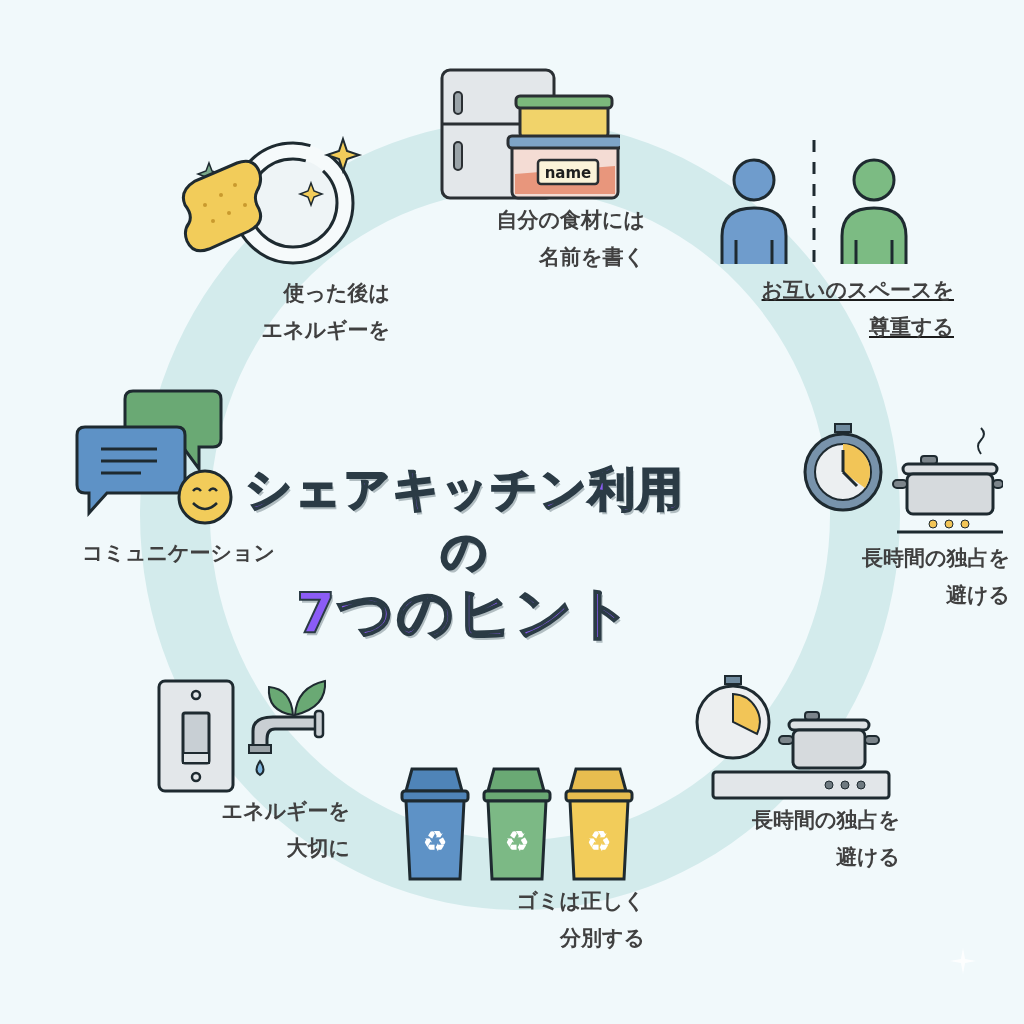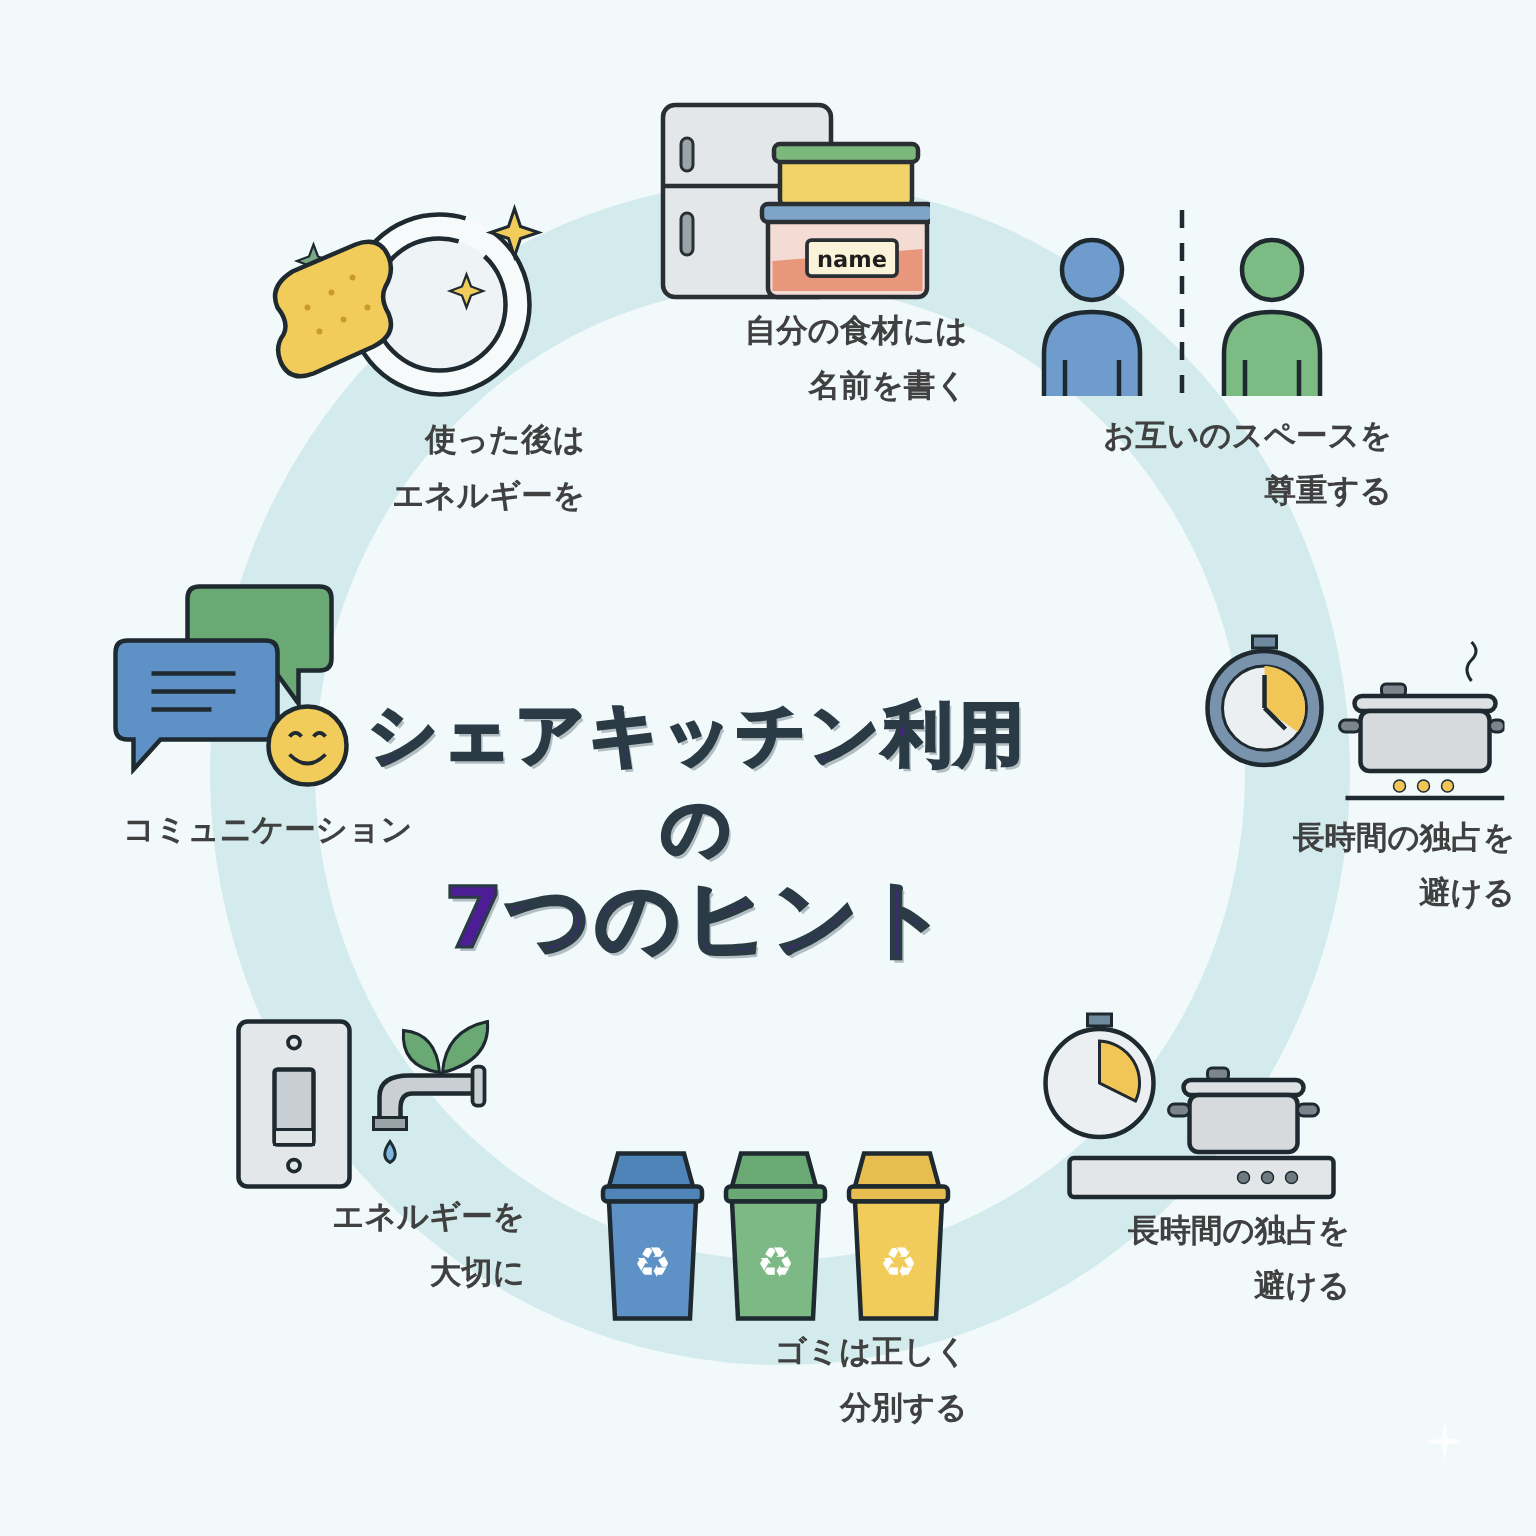--- a/index.html
+++ b/index.html
@@ -17,21 +17,21 @@
     border-radius: 50%;
     border: 70px solid #d3ebec;
   }
   .title {
     position: absolute;
     left: 230px; top: 458px; width: 470px;
     text-align: center;
     font-weight: bold;
     font-size: 46px;
     line-height: 62px;
-    color: #4c1d95;
+    color: #8b5cf6;
     -webkit-text-stroke: 2px #2b3b45;
     text-shadow: 2px 3px 0 rgba(60,80,90,0.35);
     letter-spacing: 2px;
   }
   .title .l2 { font-size: 56px; }
   .tip { position: absolute; text-align: right; }
   .tip .label {
     font-weight: bold; font-size: 21px; line-height: 37px; color: #404040;
     white-space: nowrap;
   }
@@ -64,21 +64,21 @@
     <rect x="88" y="74" width="114" height="12" rx="4" fill="#7ea4c7" stroke="#2a2f33" stroke-width="3"></rect>
     <rect x="118" y="98" width="60" height="24" rx="3" fill="#fbf3d9" stroke="#2a2f33" stroke-width="2.5"></rect>
     <text x="148" y="116" text-anchor="middle" font-size="15" font-weight="bold" fill="#1e1e1e" font-family="DejaVu Sans, sans-serif">name</text>
   </svg>
   <div class="label">
     <div>自分の食材には</div>
     <div>名前を書く</div>
   </div>
 </div>
 
-<div class="tip" style="left:648px; top:140px; width:280px;">
+<div class="tip" style="left:674px; top:140px; width:280px;text-decoration:underline;">
   <svg width="240" height="132" viewBox="0 0 240 132">
     <circle cx="60" cy="40" r="20" fill="#6f9ccc" stroke="#1e2a30" stroke-width="3"></circle>
     <path d="M28 124 L28 96 Q28 68 60 68 Q92 68 92 96 L92 124" fill="#6f9ccc" stroke="#1e2a30" stroke-width="3"></path>
     <line x1="42" y1="100" x2="42" y2="124" stroke="#1e2a30" stroke-width="3"></line>
     <line x1="78" y1="100" x2="78" y2="124" stroke="#1e2a30" stroke-width="3"></line>
     <line x1="120" y1="0" x2="120" y2="132" stroke="#1e2a30" stroke-width="3" stroke-dasharray="12 10"></line>
     <circle cx="180" cy="40" r="20" fill="#7cbb83" stroke="#1e2a30" stroke-width="3"></circle>
     <path d="M148 124 L148 96 Q148 68 180 68 Q212 68 212 96 L212 124" fill="#7cbb83" stroke="#1e2a30" stroke-width="3"></path>
     <line x1="162" y1="100" x2="162" y2="124" stroke="#1e2a30" stroke-width="3"></line>
     <line x1="198" y1="100" x2="198" y2="124" stroke="#1e2a30" stroke-width="3"></line>

